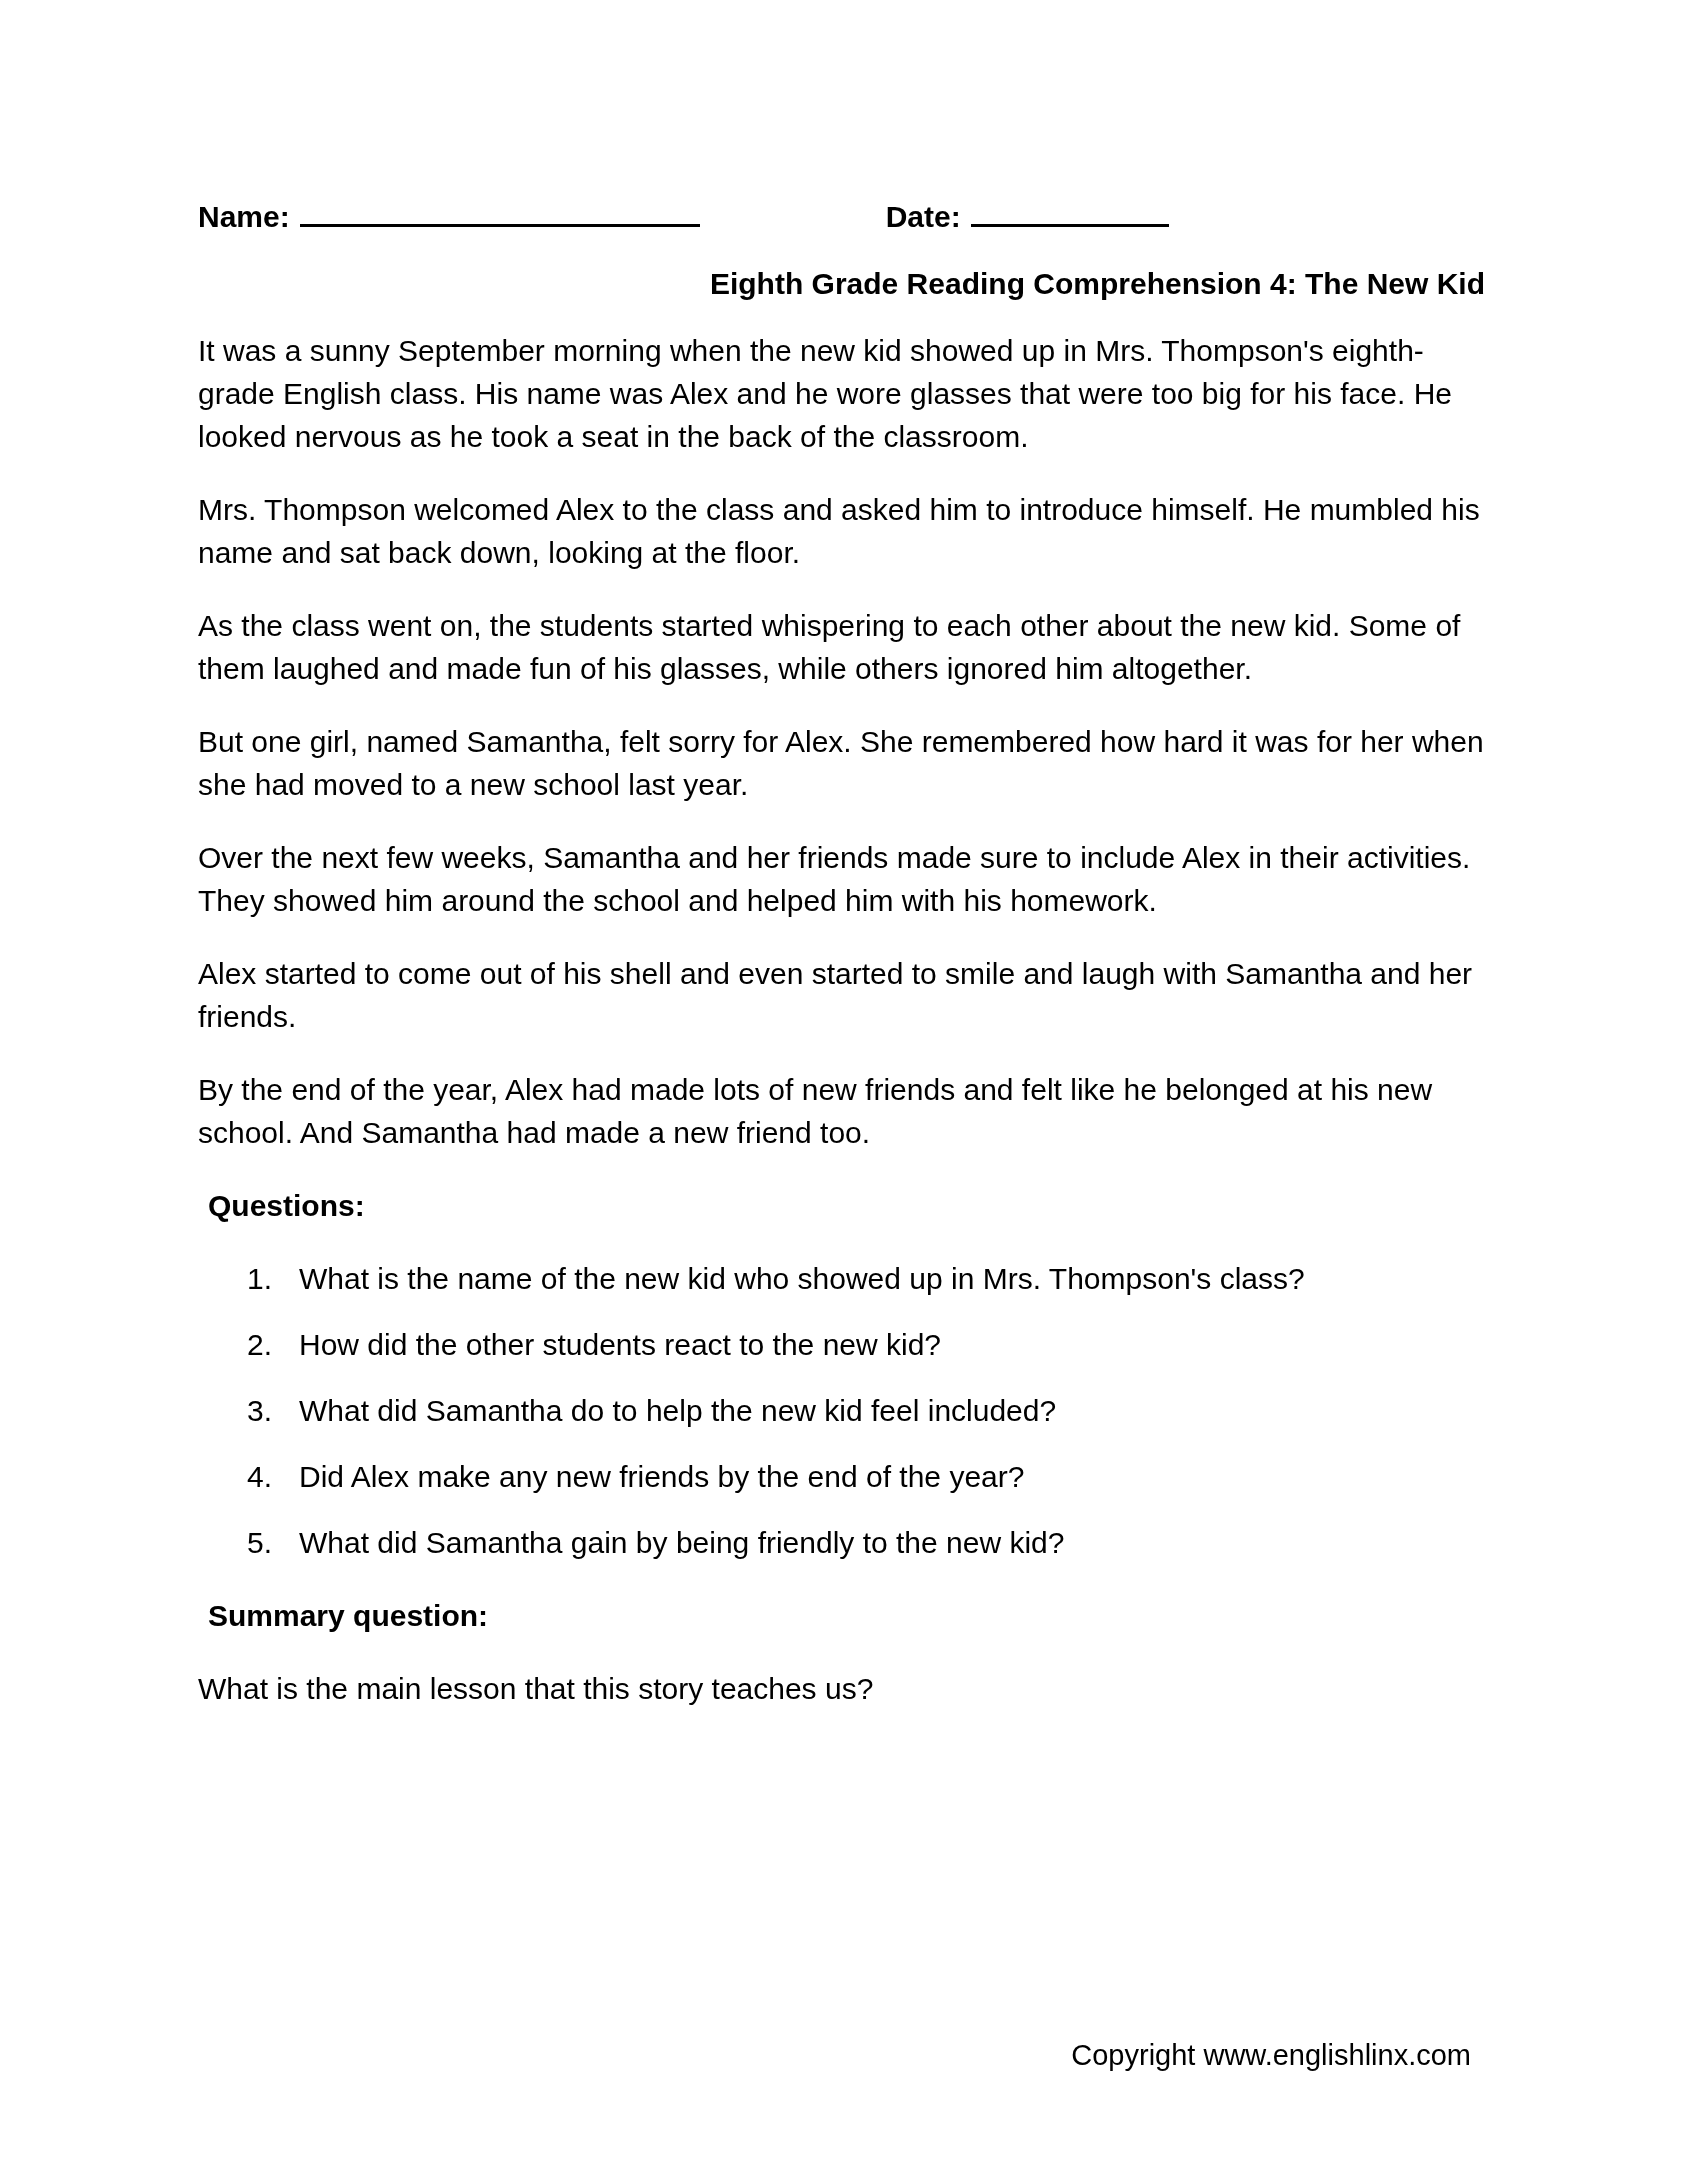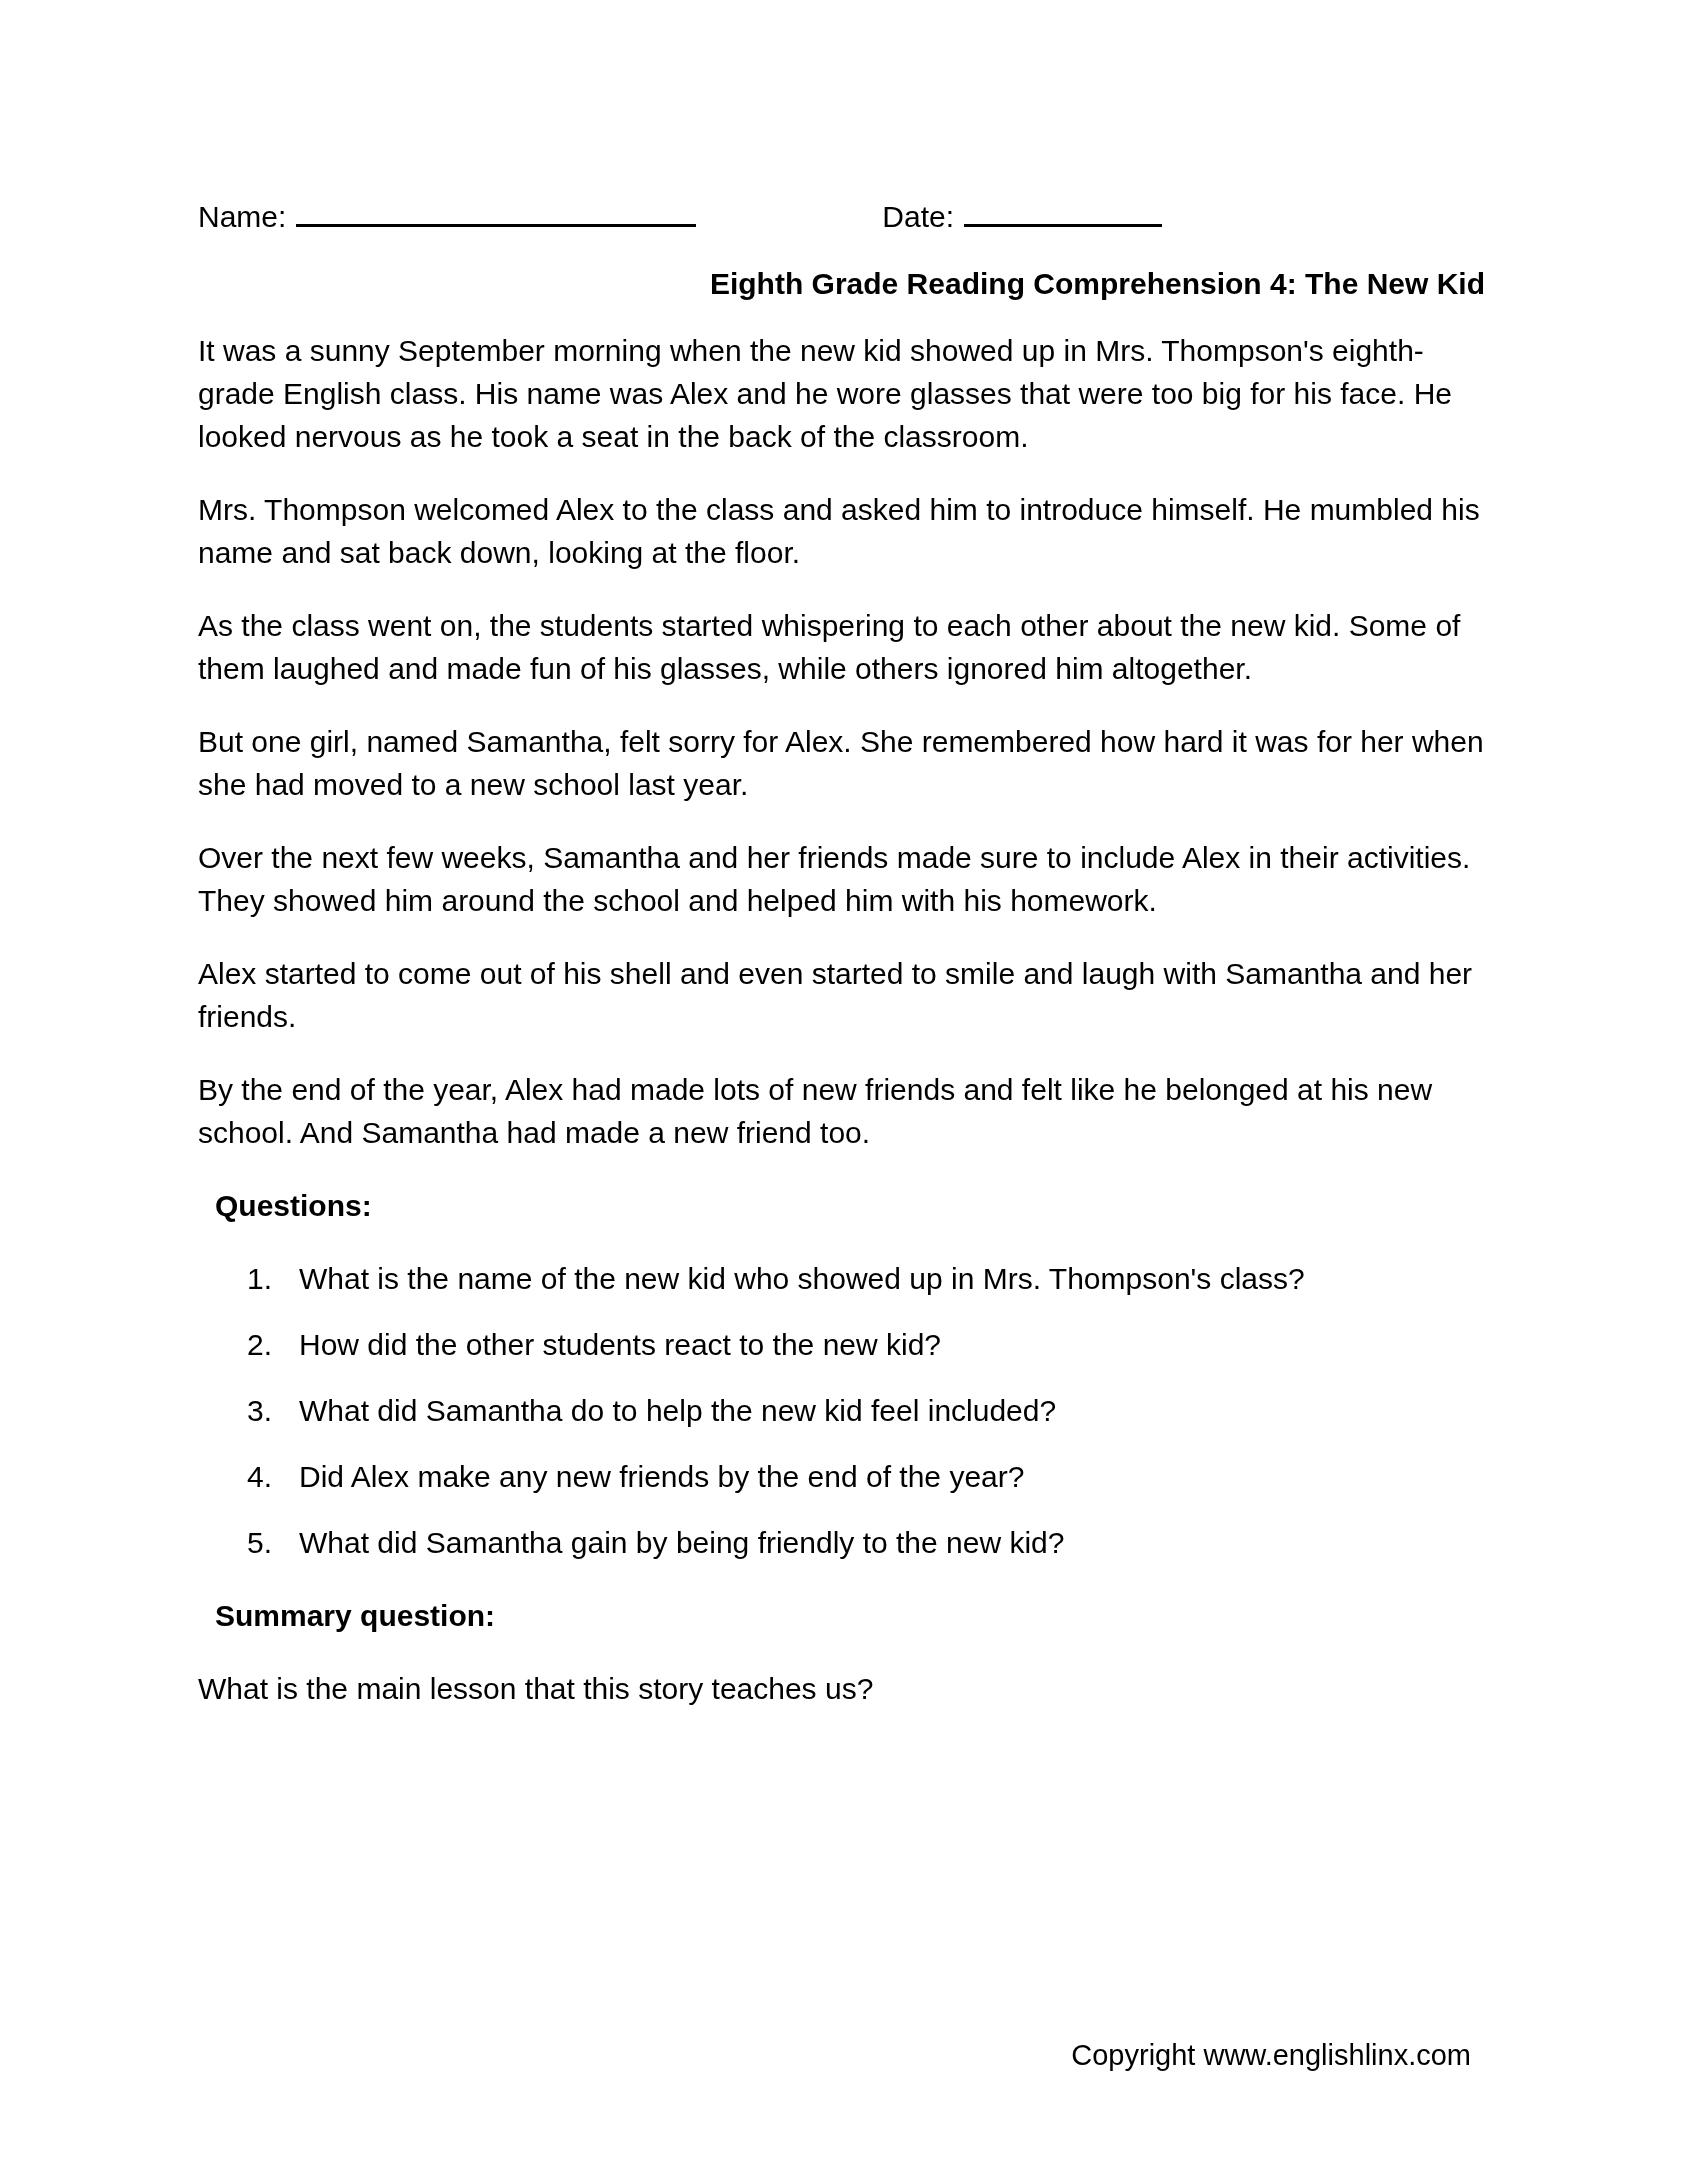--- a/index.html
+++ b/index.html
@@ -20,21 +20,21 @@
     padding: 194px 198px 0 198px;
     overflow: hidden;
   }
   .name-date-row {
     display: flex;
     align-items: flex-end;
     margin: 0 0 24px 0;
     white-space: nowrap;
   }
   .label-bold {
-    font-weight: normal;
+    font-weight: bold;
   }
   .blank {
     display: inline-block;
     border-bottom: 3px solid #000000;
     height: 30px;
     margin-left: 10px;
     vertical-align: baseline;
   }
   .name-blank { width: 400px; }
   .date-blank { width: 198px; }
@@ -44,21 +44,21 @@
     line-height: 43px;
     font-weight: bold;
     text-align: right;
     margin: 0 0 24px 0;
   }
   .para {
     margin: 0 0 30px 0;
   }
   .section-heading {
     font-weight: bold;
-    margin: 0 0 30px 17px;
+    margin: 0 0 30px 10px;
   }
   .q-list {
     list-style: none;
     margin: 0 0 30px 0;
     padding: 0 0 0 49px;
   }
   .q-item {
     display: flex;
     margin: 0 0 23px 0;
   }

